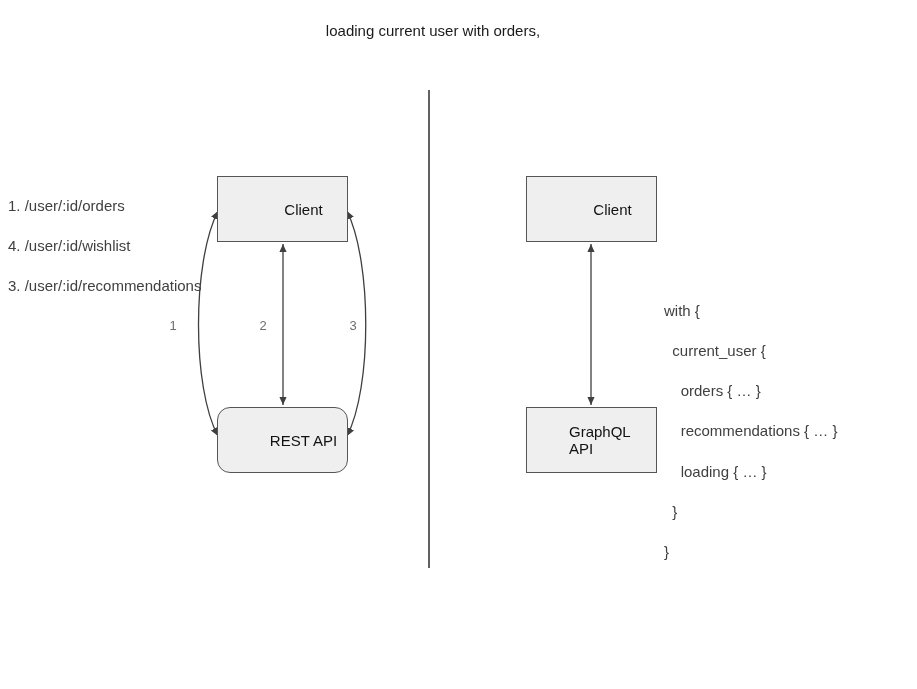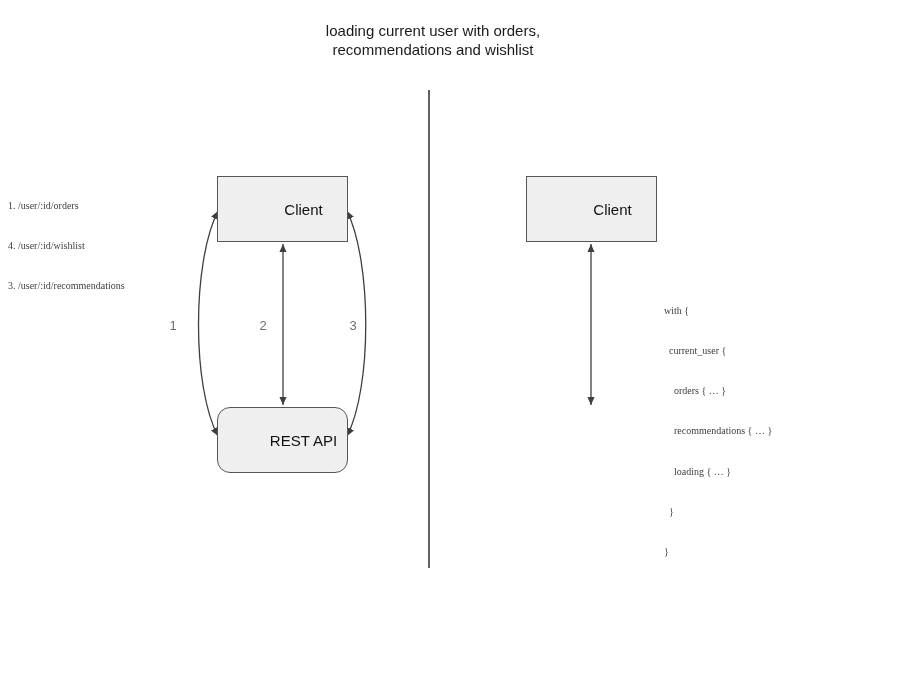--- a/index.html
+++ b/index.html
@@ -58,22 +58,22 @@
     font-size: 15px;
     color: #111111;
     padding-left: 42px;
   }
   .box-client-left  { left: 217px; top: 176px; }
   .box-rest-api     { left: 217px; top: 407px; border-radius: 13px; }
   .box-client-right { left: 526px; top: 176px; }
   .box-graphql-api  { left: 526px; top: 407px; }
   .mono-block {
     position: absolute;
-    font-family: Liberation Serif, serif;
-    font-size: 10px;
+    font-family: Liberation Sans, sans-serif;
+    font-size: 15px;
     line-height: 13.4px;
     color: var(--code-text, #404040);
     white-space: pre;
   }
   .endpoints-list { left: 8px; top: 172px; }
   .query-code     { left: 664px; top: 277px; }
   .arrow-num {
     position: absolute;
     transform: translate(-50%, -50%);
     font-size: 13px;
@@ -96,21 +96,20 @@
     </defs>
     <path class="divider-path" d="M429,90 L429,568"></path>
     <path class="arrow-path" d="M218,211 C192,262 192,388 218,436" marker-start="url(#ah)" marker-end="url(#ah)"></path>
     <path class="arrow-path" d="M283,244 L283,405" marker-start="url(#ah)" marker-end="url(#ah)"></path>
     <path class="arrow-path" d="M347,211 C372,262 372,388 347,436" marker-start="url(#ah)" marker-end="url(#ah)"></path>
     <path class="arrow-path" d="M591,244 L591,405" marker-start="url(#ah)" marker-end="url(#ah)"></path>
   </svg>
 
   <div class="title">
     <div>loading current user with orders,</div>
-    <div>recommendations and wishlist</div>
   </div>
 
   <div class="mono-block endpoints-list">
     <div>1. /user/:id/orders</div>
     <div>4. /user/:id/wishlist</div>
     <div>3. /user/:id/recommendations</div>
   </div>
 
   <div class="node-box box-client-left">
     <span>Client</span>
@@ -119,20 +118,23 @@
     <span>REST API</span>
   </div>
 
   <span class="arrow-num num-1">1</span>
   <span class="arrow-num num-2">2</span>
   <span class="arrow-num num-3">3</span>
 
   <div class="node-box box-client-right">
     <span>Client</span>
   </div>
+  <div class="node-box box-graphql-api">
+    <span>GraphQL API</span>
+  </div>
 
   <div class="mono-block query-code">
     <div>with {</div>
     <div>  current_user {</div>
     <div>    orders { … }</div>
     <div>    recommendations { … }</div>
     <div>    loading { … }</div>
     <div>  }</div>
     <div>}</div>
   </div>

